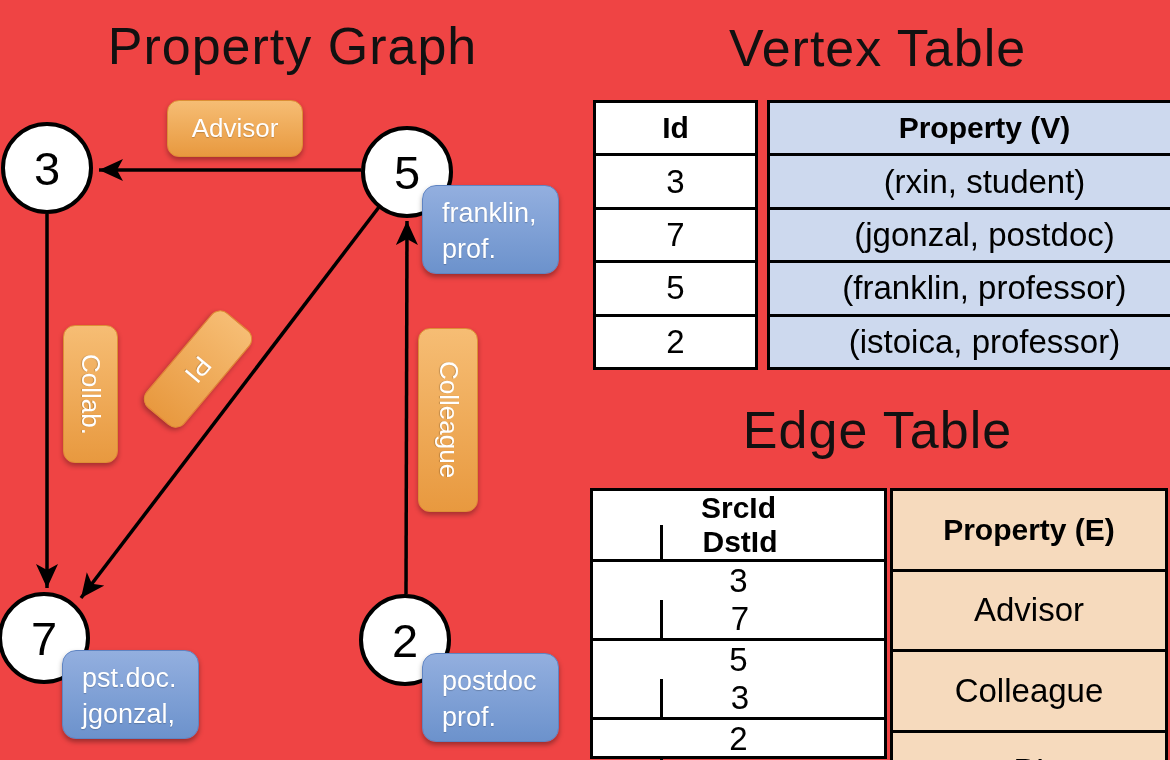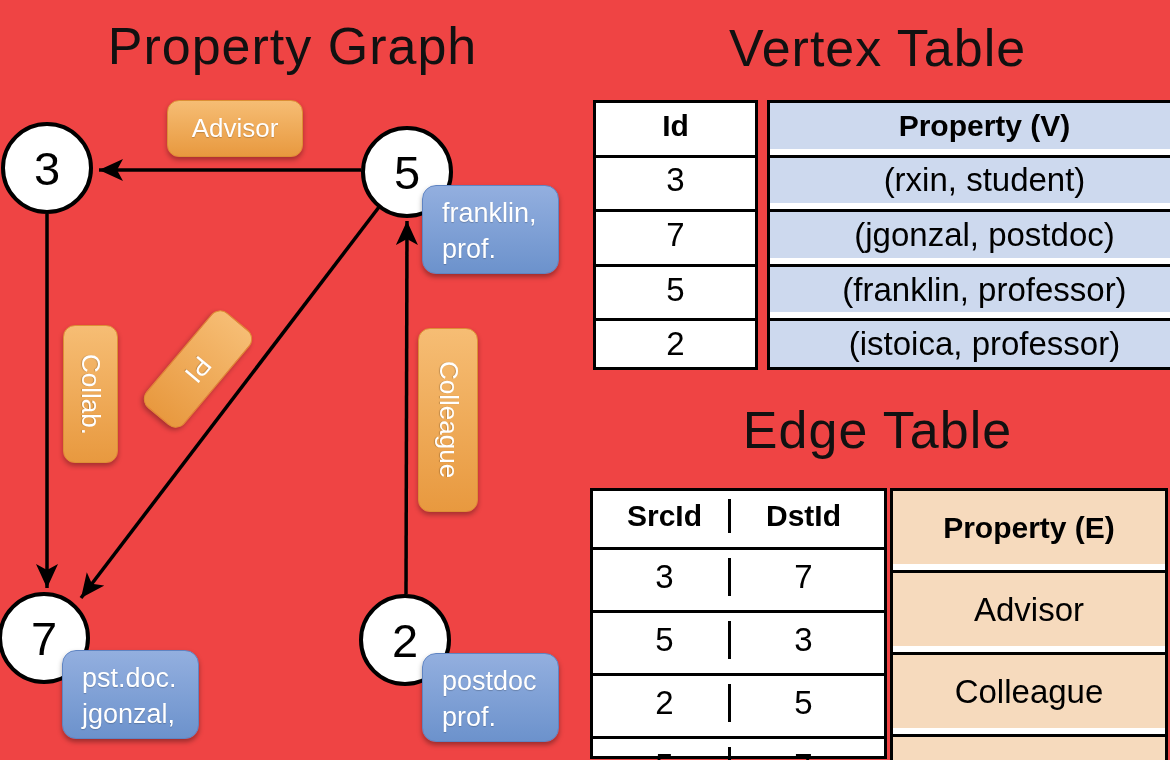--- a/index.html
+++ b/index.html
@@ -33,25 +33,25 @@
   
   .ebox{position:absolute;border-radius:12px;
     background:linear-gradient(180deg,var(--edge-label-top) 0%,var(--edge-label-bottom) 100%);
     border:1px solid var(--edge-label-border);
     box-shadow:0 3px 5px rgba(0,0,0,0.3);
     color:#fff;font-size:26px;display:flex;align-items:center;justify-content:center;
     z-index:4;text-shadow:0 1px 1px rgba(0,0,0,0.2);}
   .ebox.vert span{writing-mode:vertical-rl;}
 
   
-  .subtable{position:absolute;border:3px solid #000;display:flex;flex-direction:column;background:#fff;gap:6px;}
+  .subtable{position:absolute;border:3px solid #000;display:flex;flex-direction:column;background:#fff;}
   .trow{flex:1;display:flex;align-items:center;justify-content:center;font-size:33px;}
   .trow + .trow{border-top:3px solid #000;}
   .trow.head{font-size:30px;font-weight:700;}
-  .trow.twocol{padding:8px;}
+  .trow.twocol{padding:0;flex-direction:column;}
   .twocol .tcell{height:100%;display:flex;align-items:center;justify-content:center;}
   .twocol .tcell.c1{width:46.2%;}
   .twocol .tcell.c2{width:53.8%;border-left:3px solid #000;}
   .subtable.vfill .trow{background:var(--vertex-col-bg);}
   .subtable.efill .trow{background:var(--edge-col-bg);}
 </style>
 </head>
 <body>
 
 <div class="stage">

